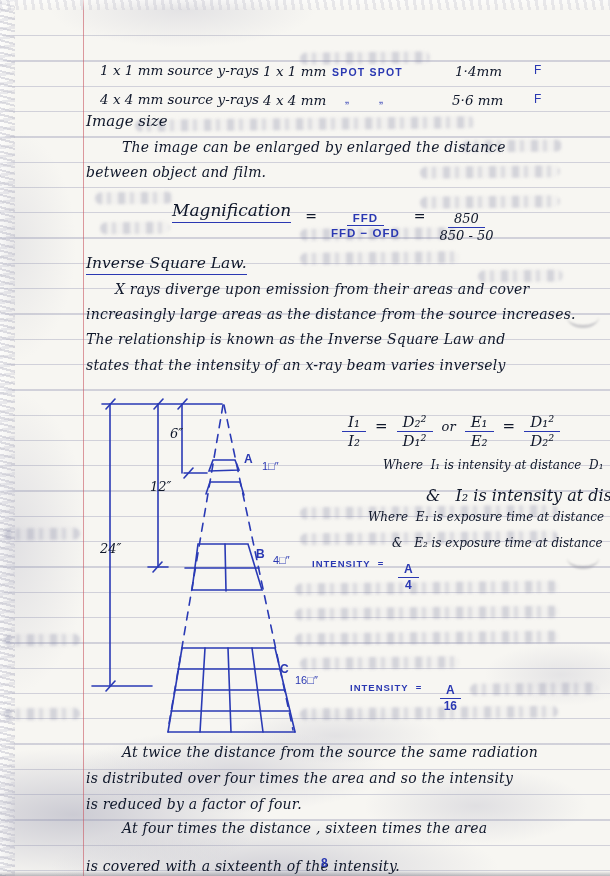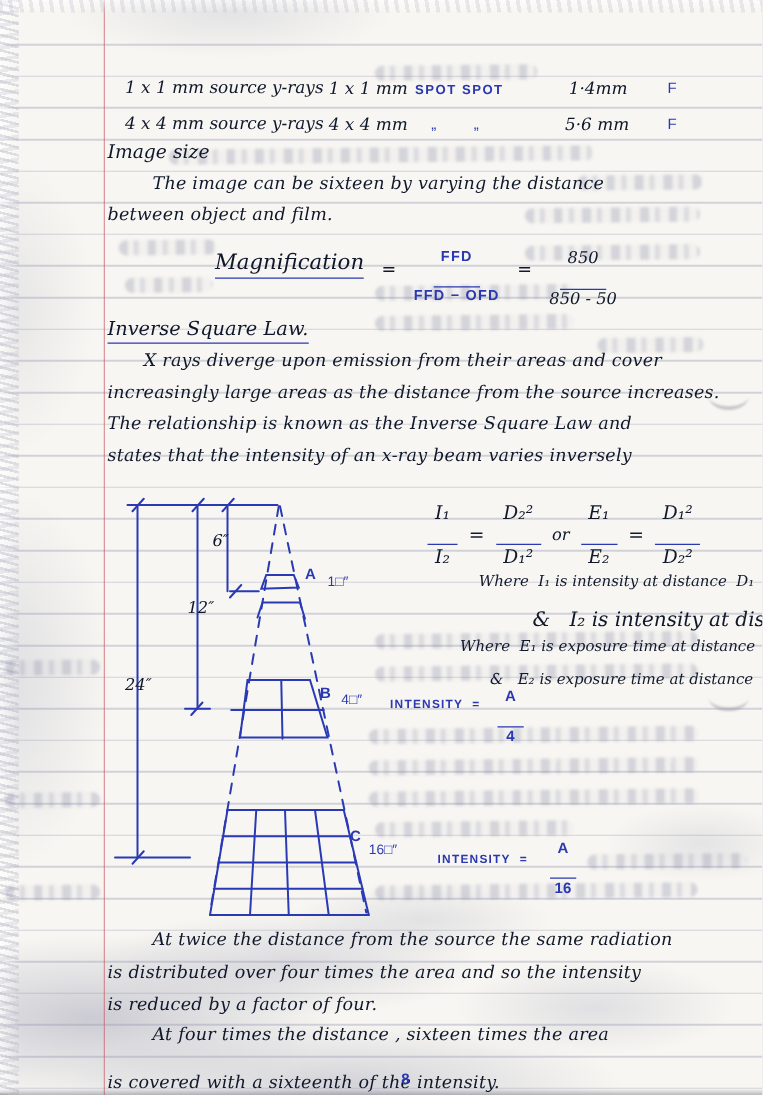--- a/index.html
+++ b/index.html
@@ -52,21 +52,21 @@
       rgba(130,132,162,.24) 12px 16px, rgba(130,132,162,.04) 16px 23px);}
   .abs{position:absolute; white-space:pre;}
   .cursive{font-family:"DejaVu Serif", serif; font-style:italic; color:#0f172a;}
   .printed{font-family:"Liberation Sans","DejaVu Sans",sans-serif; color:#2a38b2;}
   .body-line{font-size:14px; letter-spacing:.2px;}
   .hdr{font-size:13.5px;}
   .small-caps{font-size:10.5px; letter-spacing:1.2px; font-weight:bold;}
   .tiny-caps{font-size:9.5px; letter-spacing:1px; font-weight:bold;}
   .uline{border-bottom:1.4px solid #2a38b2; padding-bottom:2px;}
   .frac{display:inline-flex; flex-direction:column; align-items:center; vertical-align:middle; line-height:1.15;}
-  .frac .num{border-bottom:1.6px solid #2a38b2; padding:0 6px 16px;}
+  .frac .num{border-bottom:1.6px solid #2a38b2; padding:0 6px 0;margin-top:12px;}
   .frac .den{padding-top:1px;}
   .formula-row{display:flex; align-items:center; gap:9px; font-size:15px;}
   .mag-row{display:flex; align-items:flex-start; gap:14px;}
   .mag-row .eqs{margin-top:8px;}
   svg.diagram{position:absolute; left:85px; top:390px; pointer-events:none;}
 </style>
 </head>
 <body>
 
 <div class="page">
@@ -108,21 +108,21 @@
   <div class="abs cursive hdr" style="left:455px; top:63px;">1·4mm</div>
   <div class="abs printed" style="left:534px; top:63px; font-size:12px;">F</div>
 
   <div class="abs cursive hdr" style="left:100px; top:91px;">4 x 4 mm source y-rays</div>
   <div class="abs cursive hdr" style="left:263px; top:92px;">4 x 4 mm</div>
   <div class="abs printed" style="left:345px; top:92px; font-size:12px;">„         „</div>
   <div class="abs cursive hdr" style="left:452px; top:92px;">5·6 mm</div>
   <div class="abs printed" style="left:534px; top:92px; font-size:12px;">F</div>
 
   <div class="abs cursive" style="left:86px; top:112px; font-size:15px;">Image size</div>
-  <div class="abs cursive body-line" style="left:122px; top:139px;">The image can be sixteen by varying the distance</div>
+  <div class="abs cursive body-line" style="left:122px; top:139px;">The image can be enlarged by enlarged the distance</div>
   <div class="abs cursive body-line" style="left:86px;  top:164px;">between object and film.</div>
 
   <div class="abs mag-row" style="left:172px; top:200px;">
     <span class="cursive uline" style="font-size:17px;">Magnification</span>
     <span class="cursive eqs" style="font-size:14px;">=</span>
     <span class="frac printed" style="font-size:11.5px; letter-spacing:1px; font-weight:bold;">
       <span class="num">FFD</span>
       <span class="den">FFD − OFD</span>
     </span>
     <span class="cursive eqs" style="font-size:14px;">=</span>

